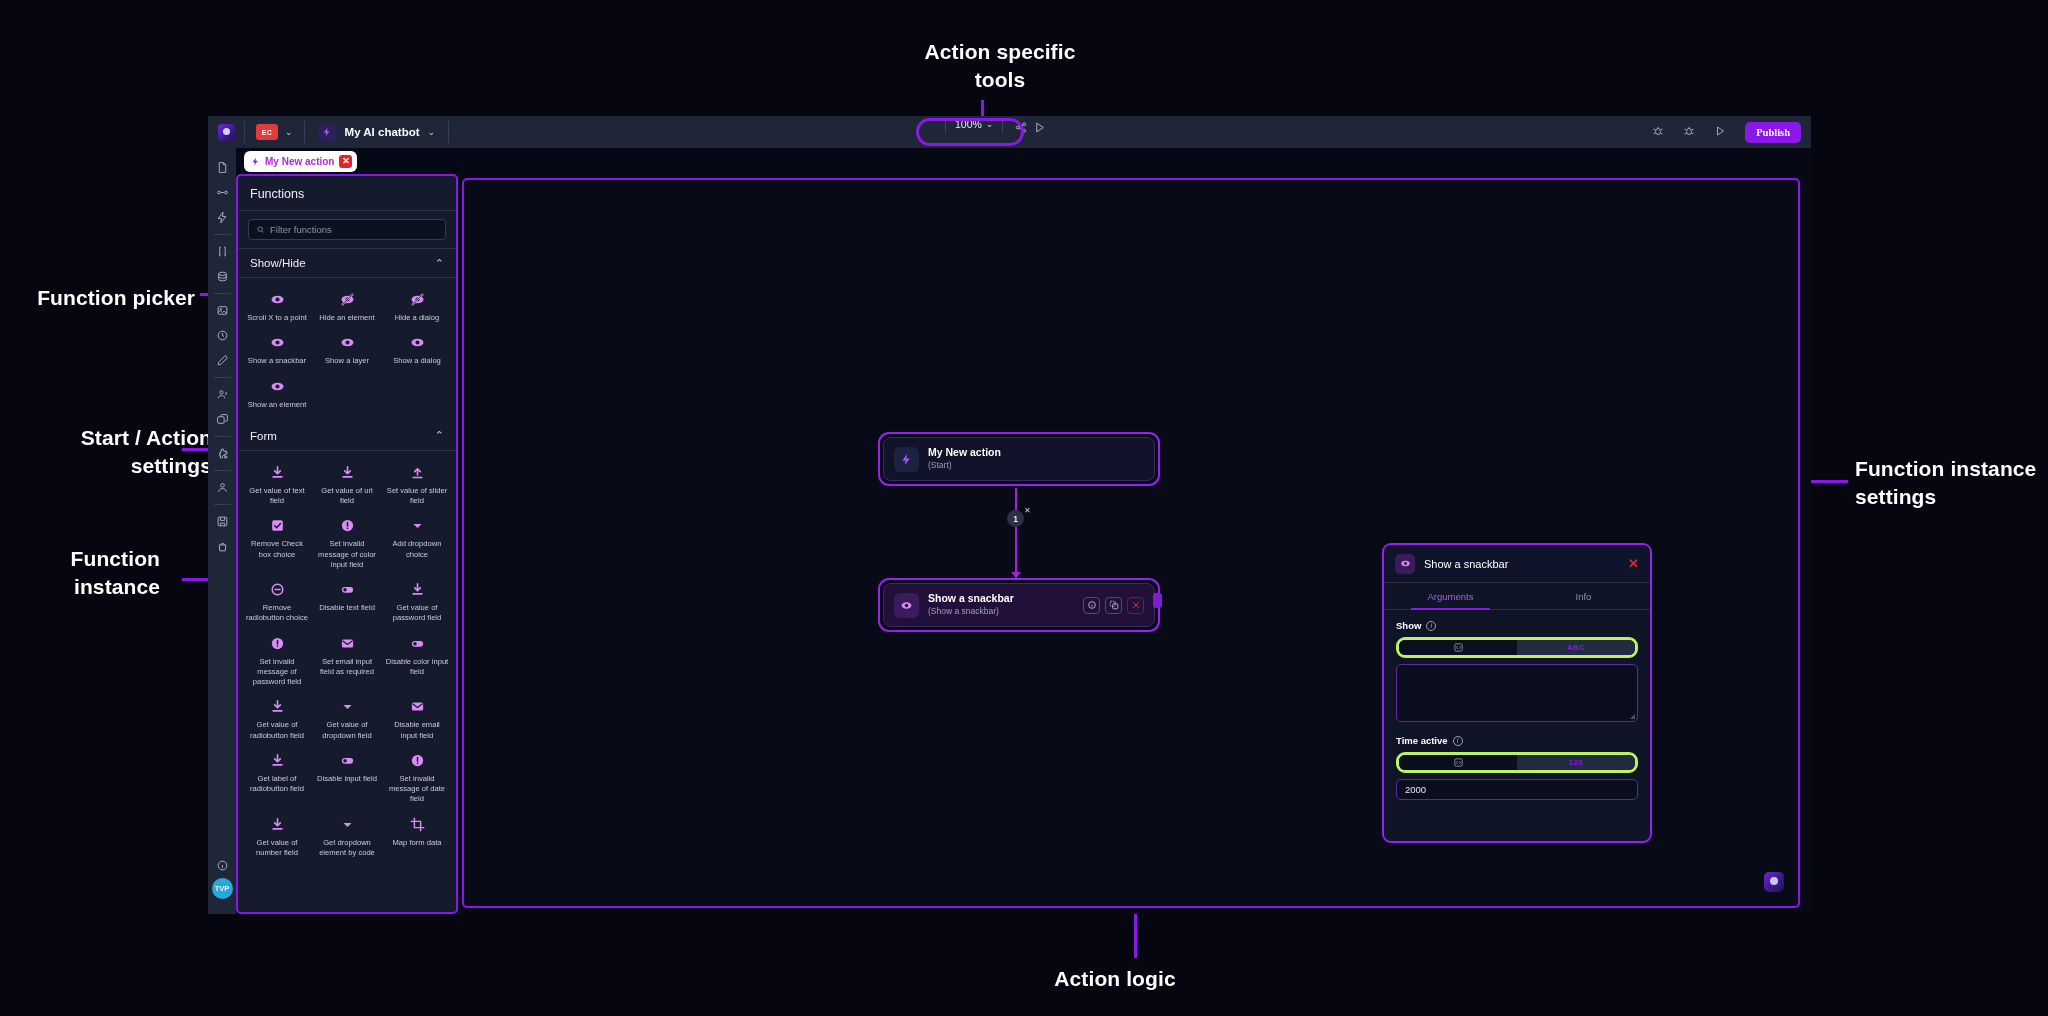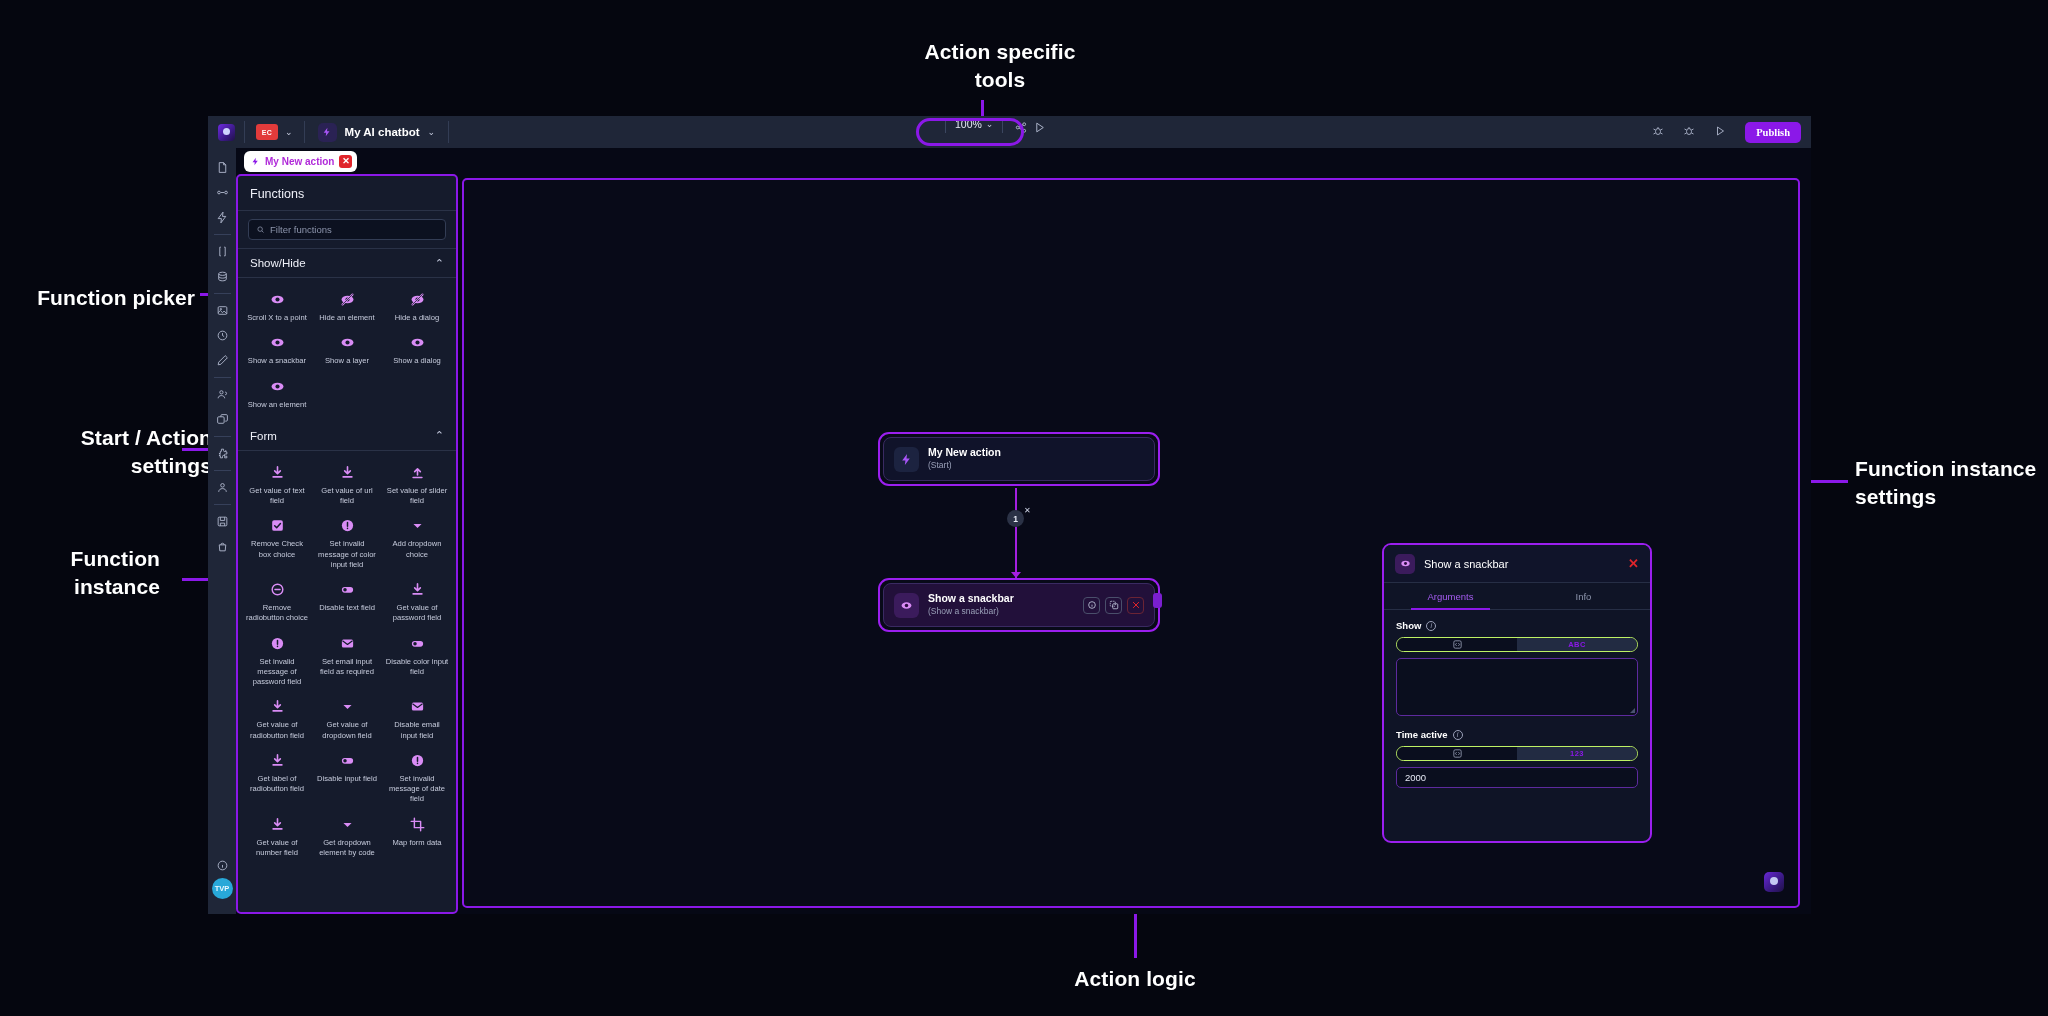--- a/index.html
+++ b/index.html
@@ -294,21 +294,21 @@
     margin-bottom: 6px;
   }
   .iq {
     width: 10px; height: 10px; border-radius: 50%;
     border: 1px solid #9aa0b8; color: #9aa0b8;
     font-size: 7px; font-style: italic;
     display: flex; align-items: center; justify-content: center;
     font-weight: normal;
   }
   .seg {
-    display: flex; height: 15px; border: 1px solid #bef264; border-radius: 9px;
+    display: flex; height: 21px; border: 3px solid #bef264; border-radius: 9px;
     overflow: hidden; margin-bottom: 6px;
   }
   .seg-half {
     flex: 1; display: flex; align-items: center; justify-content: center;
     background: #0a0e1e;
   }
   .seg-half.on { background: #222b42; }
   .seg-half svg { width: 11px; height: 11px; }
   .seg-txt { color: #8b18e8; font-size: 7.5px; font-weight: bold; letter-spacing: .5px; }
   .st-textarea {
@@ -355,21 +355,21 @@
 instance</span>
   </div>
   <div class="ann-line ann-h" style="left:182px; top:578px; width:700px;"></div>
 
   <div class="callout c-left" style="left:1855px; top:455px; width:195px; text-align:left;">
     <span style="white-space:pre-line;">Function instance
 settings</span>
   </div>
   <div class="ann-line ann-h" style="left:1440px; top:480px; width:408px;"></div>
 
-  <div class="callout c-center" style="left:1000px; top:965px; width:270px;">
+  <div class="callout c-center" style="left:980px; top:965px; width:270px;">
     <span>Action logic</span>
   </div>
   <div class="ann-line ann-v" style="left:1134px; top:908px; height:50px;"></div>
 
   <div id="app">
 
     <div id="topbar">
       <div class="tb-logo">
         <div class="hexlogo"></div>
       </div>

